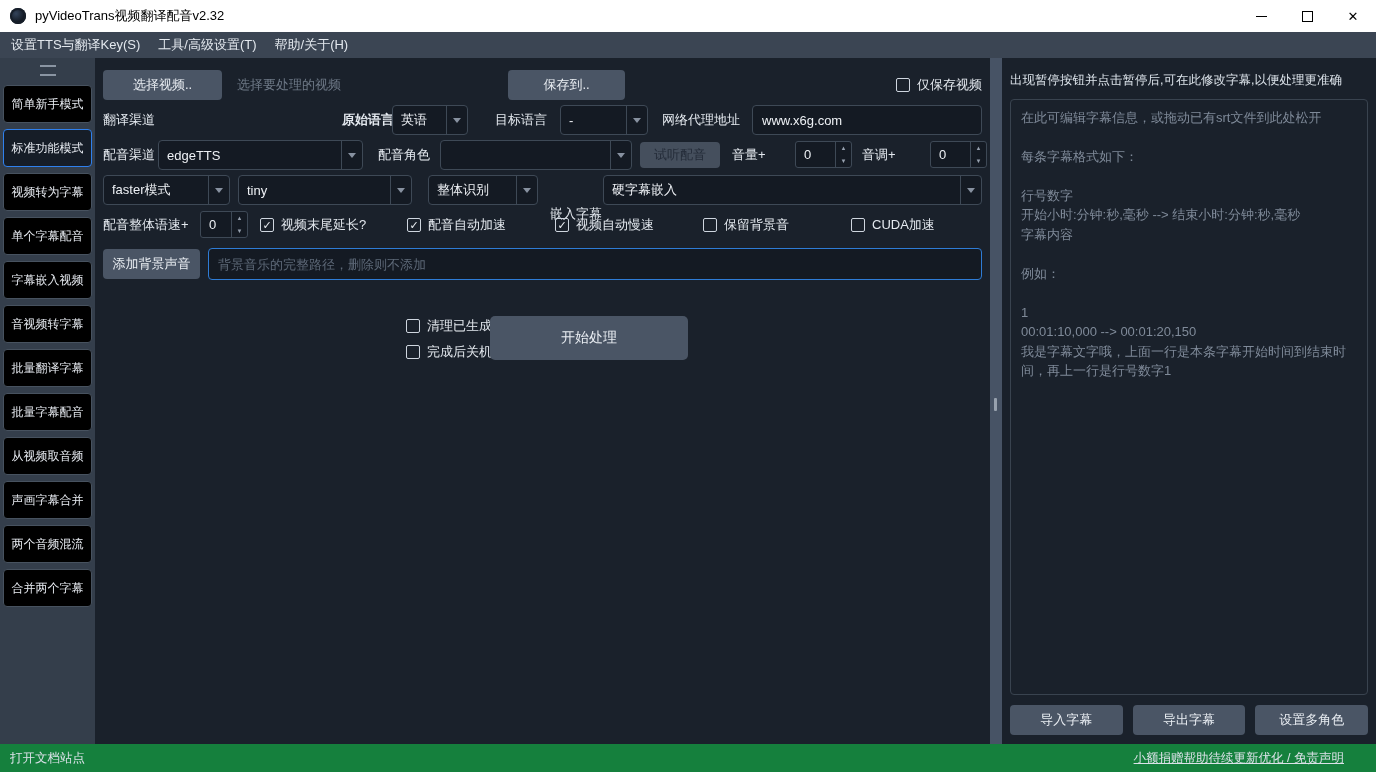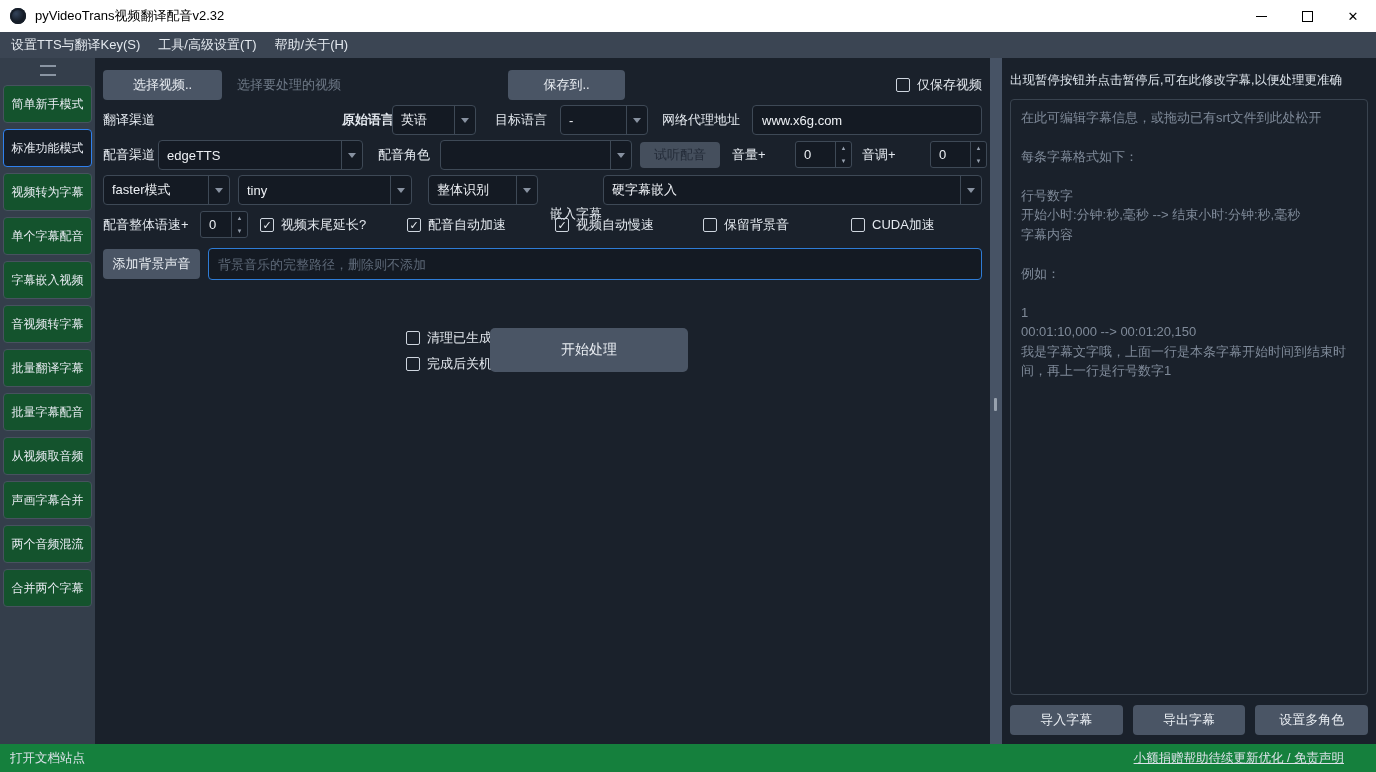--- a/index.html
+++ b/index.html
@@ -26,21 +26,21 @@
   
   .menubar{flex:0 0 26px;background:#3b4553;display:flex;align-items:center;padding-left:2px;}
   .menu-item{color:#e3e8ee;font-size:13px;padding:0 9px;white-space:nowrap;}
 
   
   .bodyrow{flex:1;display:flex;min-height:0;}
 
   
   .sidebar{flex:0 0 95px;background:#343e4b;display:flex;flex-direction:column;align-items:center;padding-top:7px;box-sizing:border-box;}
   .drag-handle{width:16px;height:7px;border-top:2px solid #8a95a3;border-bottom:2px solid #8a95a3;margin-bottom:9px;}
-  .side-btn{width:89px;height:38px;margin-bottom:6px;flex:0 0 38px;background:#14532d;border:1px solid #47525f;border-radius:4px;
+  .side-btn{width:89px;height:38px;margin-bottom:6px;flex:0 0 38px;background:#000000;border:1px solid #47525f;border-radius:4px;
     color:#e8ecf2;font-size:12px;display:flex;align-items:center;justify-content:center;box-sizing:border-box;white-space:nowrap;}
   .side-btn.active{background:#161d27;border:1px solid #2f80ed;}
 
   
   .main{flex:1;position:relative;min-width:0;background:#1a212b;}
   .row{position:absolute;left:0;right:0;height:30px;}
   .lbl{position:absolute;color:#e4e9ef;font-size:13px;line-height:30px;height:30px;white-space:nowrap;}
   .lbl.muted{color:#6e7987;}
   .btn{position:absolute;background:#4a5565;border:none;border-radius:4px;color:#e9edf2;font-size:13px;height:30px;
     font-family:inherit;display:flex;align-items:center;justify-content:center;box-sizing:border-box;white-space:nowrap;}
@@ -132,21 +132,21 @@
         <button class="btn" style="left:413px;width:117px;">保存到..</button>
         <div class="check" style="right:8px;">
           <span class="box"></span>
           <span>仅保存视频</span>
         </div>
       </div>
 
       <div class="row" style="top:47px;">
         <span class="lbl" style="left:8px;">翻译渠道</span>
         <span class="lbl" style="left:247px;font-weight:bold;">原始语言</span>
-        <div class="combo" style="left:297px;width:84px;">
+        <div class="combo" style="left:297px;width:76px;">
           <span class="val">英语</span>
           <span class="arrow"></span>
         </div>
         <span class="lbl" style="left:400px;">目标语言</span>
         <div class="combo" style="left:465px;width:88px;">
           <span class="val">-</span>
           <span class="arrow"></span>
         </div>
         <span class="lbl" style="left:567px;">网络代理地址</span>
         <input class="tinput" style="left: 657px; right: 8px;" value="www.x6g.com">
@@ -231,21 +231,21 @@
           <span class="box"></span>
           <span>CUDA加速</span>
         </div>
       </div>
 
       <div class="row" style="top:190px;height:34px;">
         <button class="btn" style="left:8px;width:97px;top:1px;">添加背景声音</button>
         <input class="tinput focused" style="left: 113px; right: 8px; height: 32px;" placeholder="背景音乐的完整路径，删除则不添加">
       </div>
 
-      <div class="row" style="top:268px;height:48px;padding-left:44px;">
+      <div class="row" style="top:256px;height:48px;padding-left:44px;">
         <div class="check" style="left:311px;top:2px;height:20px;">
           <span class="box"></span>
           <span>清理已生成</span>
         </div>
         <div class="check" style="left:311px;top:28px;height:20px;">
           <span class="box"></span>
           <span>完成后关机</span>
         </div>
         <button class="btn" style="left:395px;width:198px;height:44px;top:2px;border-radius:5px;font-size:14px;">开始处理</button>
       </div>

